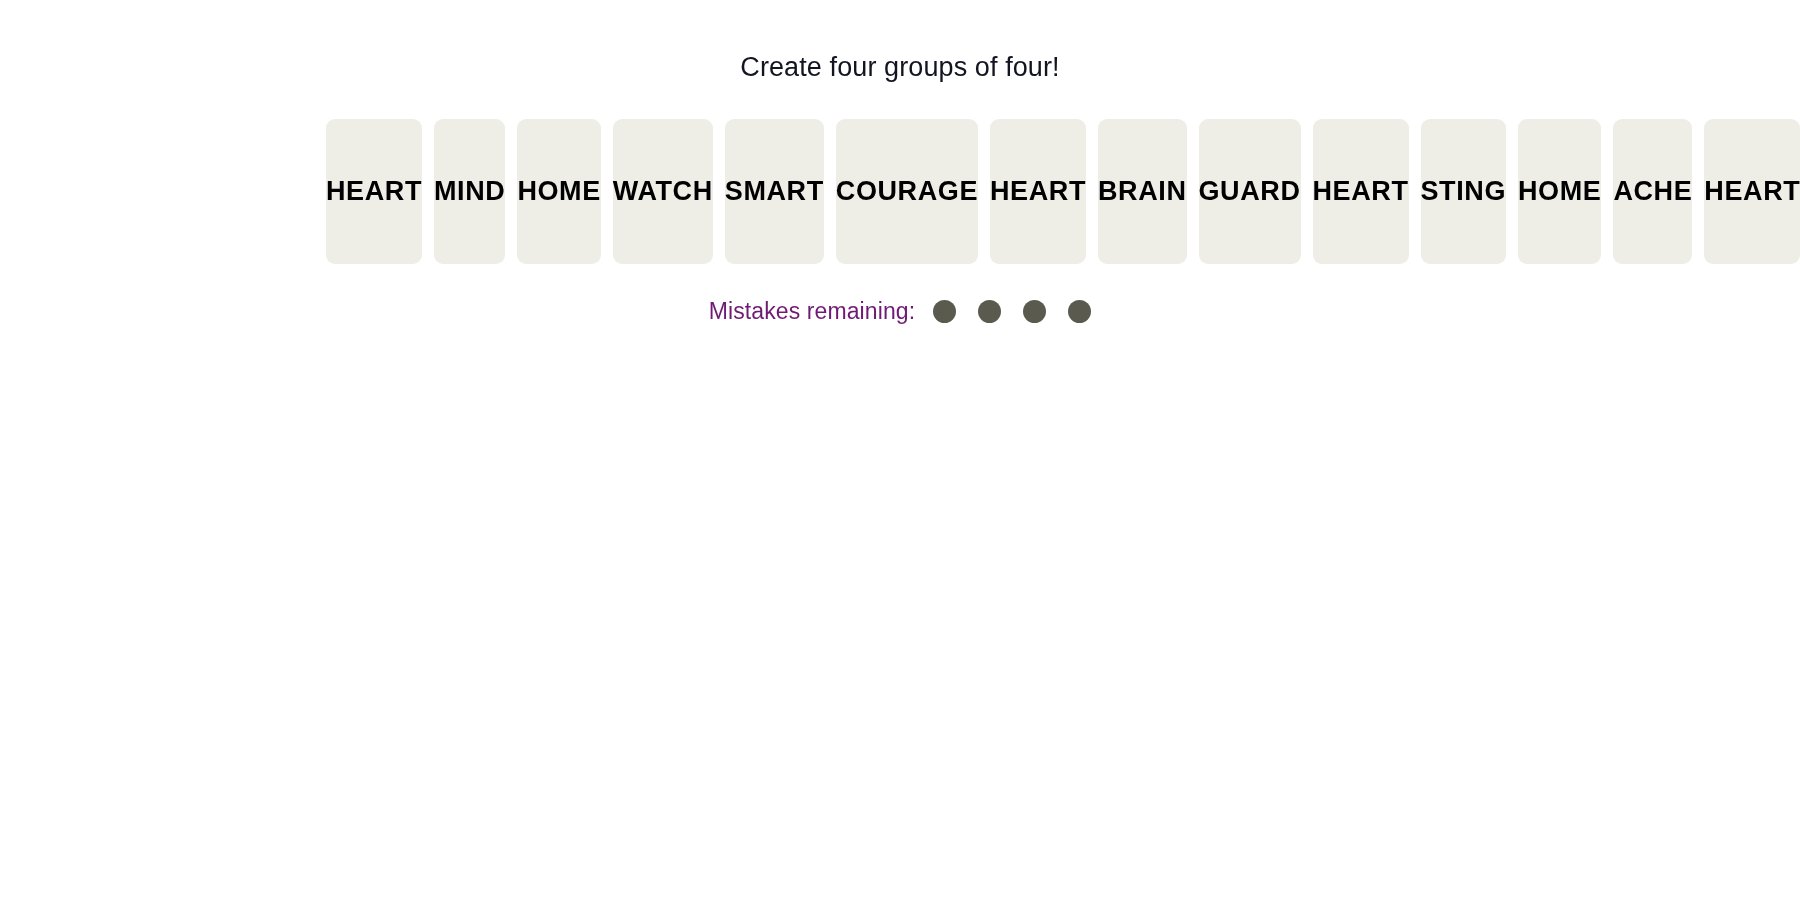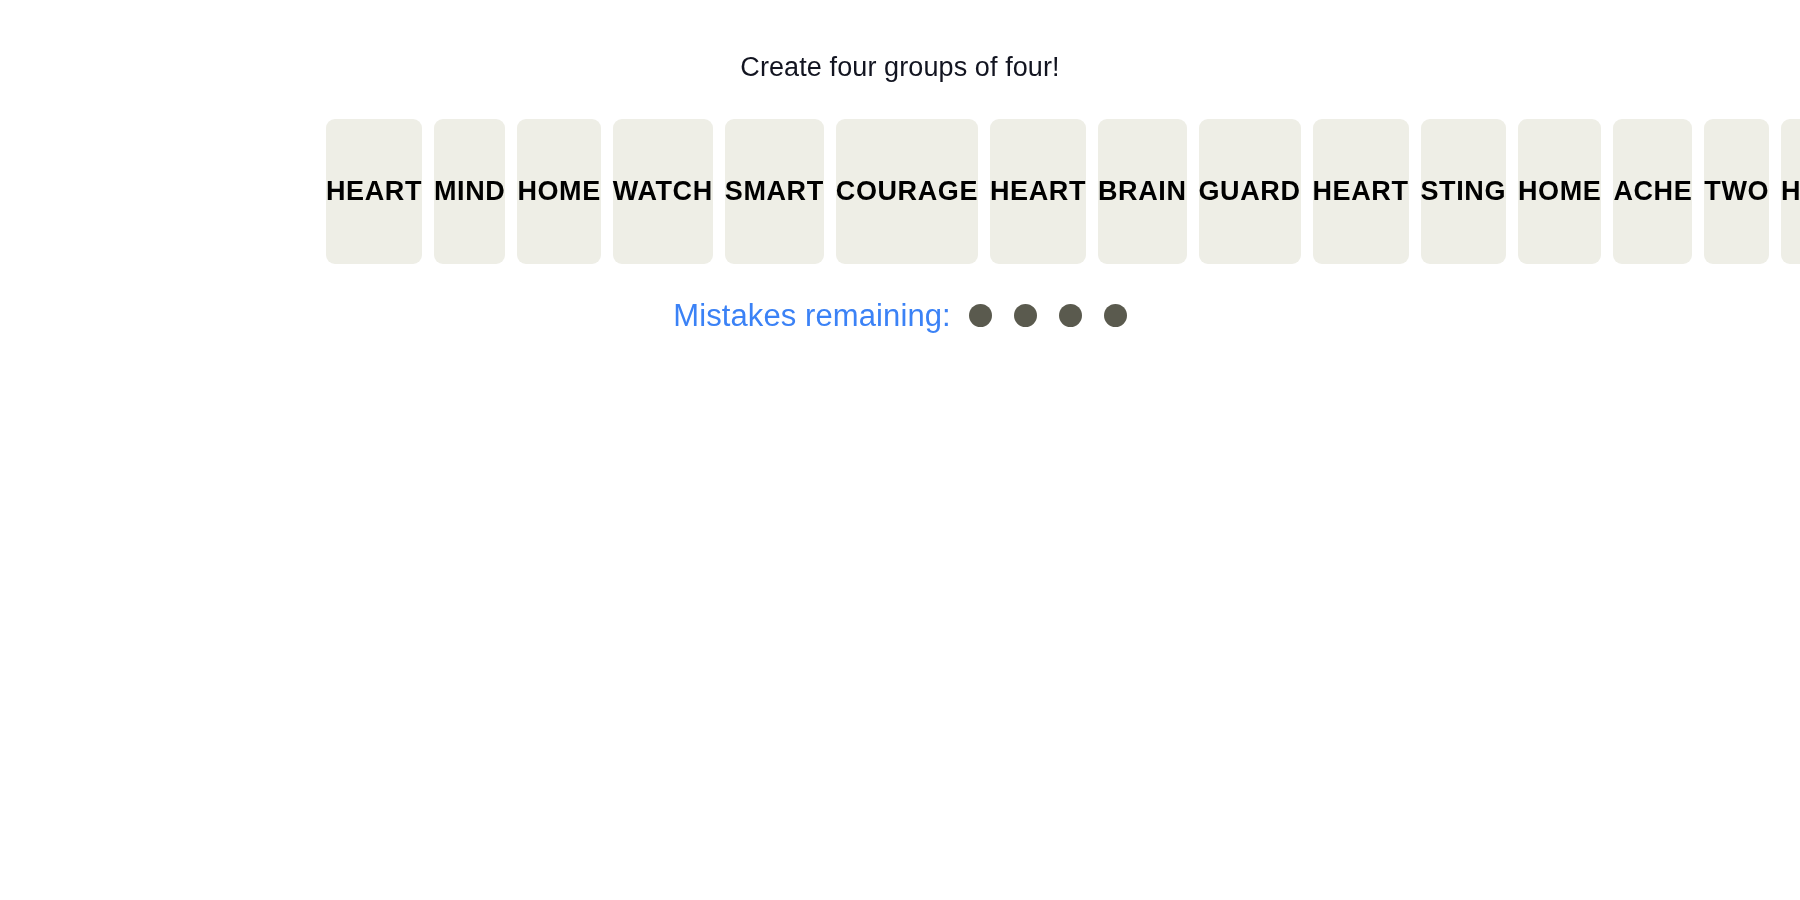--- a/index.html
+++ b/index.html
@@ -73,23 +73,23 @@
 
   
   .footer {
     margin-top: 36px;
     display: flex;
     align-items: center;
     justify-content: center;
     gap: 18px;
   }
   .mistakes-label {
-    font-size: 31px;
+    font-size: 23px;
     font-weight: 400;
-    color: #3b82f6;
+    color: #701a75;
     letter-spacing: 0.1px;
     line-height: 1;
     user-select: none;
   }
   .dots {
     display: flex;
     align-items: center;
     gap: 22px;
   }
   .dot {
@@ -152,23 +152,20 @@
       <button class="tile">
         <span class="tile-label">HOME</span>
       </button>
     </div>
 
     <div class="board-row">
       <button class="tile">
         <span class="tile-label">ACHE</span>
       </button>
       <button class="tile">
-        <span class="tile-label">TWO</span>
-      </button>
-      <button class="tile">
         <span class="tile-label">HEART</span>
       </button>
     </div>
 
   </div>
 
   <div class="footer">
     <span class="mistakes-label">Mistakes remaining:</span>
     <span class="dots">
       <span class="dot"></span>

